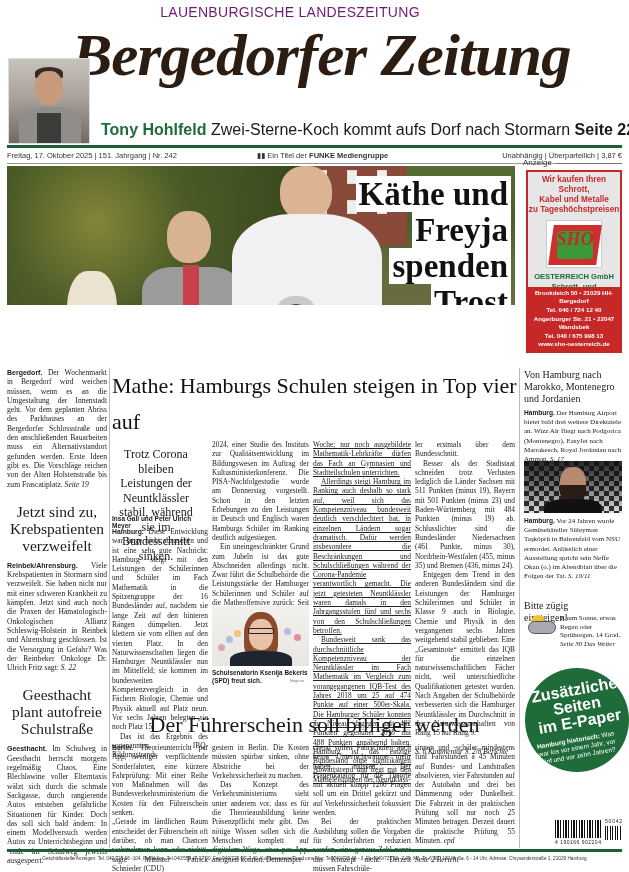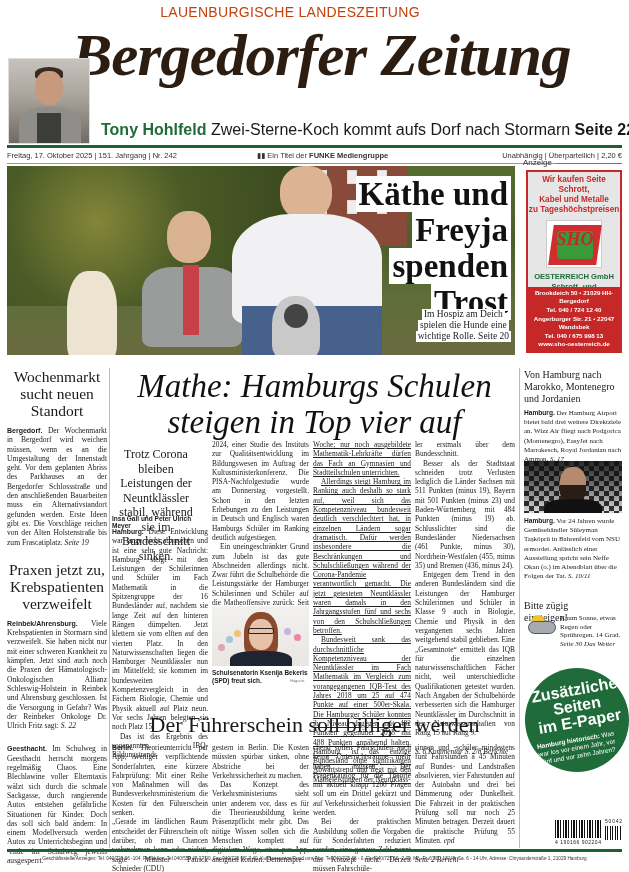--- a/index.html
+++ b/index.html
@@ -1,20 +1,20 @@
 <!DOCTYPE html>
 <html><head>
 <meta charset="utf-8">
 <style>
   * { box-sizing: border-box; margin: 0; padding: 0; }
   html, body { width: 629px; height: 872px; background: #fff; overflow: hidden; }
   body { font-family: "DejaVu Serif", serif; color: #1a1a1a; position: relative; }
 
   
-  .kicker-top { position: absolute; top: 4px; left: 0; width: 580px; text-align: center; font-family: "Liberation Sans", sans-serif; font-size: 14px; letter-spacing: 0.3px; color: #c2410c; }
+  .kicker-top { position: absolute; top: 4px; left: 0; width: 580px; text-align: center; font-family: "Liberation Sans", sans-serif; font-size: 14px; letter-spacing: 0.3px; color: #701a75; }
   .masthead { position: absolute; top: 22px; left: 56px; width: 530px; text-align: center; font-family: "Liberation Serif", serif; font-weight: bold; font-size: 60px; line-height: 66px; color: #2b1d12; letter-spacing: -1px; transform: scaleX(1.02); font-style: italic; }
   .teaser-photo { position: absolute; top: 58px; left: 8px; width: 82px; height: 86px; background: linear-gradient(180deg,#c7c2bc 0%,#a9a39c 45%,#6f6a63 100%); border: 1px solid #ddd; overflow: hidden; }
   .teaser-photo .head { position: absolute; left: 26px; top: 12px; width: 28px; height: 34px; border-radius: 45%; background: #c79a7d; }
   .teaser-photo .hair { position: absolute; left: 26px; top: 8px; width: 28px; height: 12px; border-radius: 50% 50% 20% 20%; background: #3a2a20; }
   .teaser-photo .body { position: absolute; left: 10px; top: 48px; width: 62px; height: 40px; border-radius: 40% 40% 0 0; background: #8f8e8a; }
   .teaser-photo .apron { position: absolute; left: 28px; top: 54px; width: 24px; height: 34px; background: #3b3d3b; }
   .teaser-line { position: absolute; top: 121px; left: 101px; font-family: Liberation Sans, sans-serif; font-size: 16px; white-space: nowrap; }
   .teaser-line .name { color: #1f6b3a; font-weight: bold; }
   .teaser-line .page { font-weight: bold; }
   .green-rule { position: absolute; left: 7px; width: 615px; height: 3px; background: #1f5e36; }
@@ -65,21 +65,21 @@
 
   
   .leftcol { position: absolute; left: 7px; top: 368px; width: 100px; font-family: "Liberation Serif", serif; }
   .lc-h { font-size: 15.5px; line-height: 17px; text-align: center; font-weight: normal; margin-bottom: 7px; }
   .lc-p { font-size: 7.6px; line-height: 9.3px; text-align: justify; margin-bottom: 14px; }
   .lc-p b { font-family: "Liberation Sans", sans-serif; font-weight: bold; font-size: 7px; }
   .lc-p i { font-style: italic; }
   .col-rule-v { position: absolute; width: 1px; background: #bbb; }
 
   
-  .main-h { position: absolute; left: 112px; top: 368px; width: 405px; text-align: center; font-family: "Liberation Serif", serif; font-size: 33px; line-height: 36px; color: #111; font-style: italic; }
+  .main-h { position: absolute; left: 112px; top: 368px; width: 405px; font-family: "Liberation Serif", serif; font-size: 22px; line-height: 36px; color: #111; }
   .sub-h { position: absolute; left: 112px; top: 447px; width: 88px; text-align: center; font-family: "Liberation Serif", serif; font-size: 12px; line-height: 14.5px; }
   .authors { position: absolute; left: 112px; top: 515px; width: 90px; font-family: "Liberation Sans", sans-serif; font-weight: bold; font-size: 6.5px; }
   .txt { position: absolute; font-family: "Liberation Serif", serif; font-size: 7.4px; line-height: 9.3px; text-align: justify; color: #222; }
   .txt b { font-family: "Liberation Sans", sans-serif; font-weight: bold; font-size: 6.8px; }
   .txt i { }
   .txt .ind { display: inline-block; width: 8px; }
   .photo-senator { position: absolute; left: 212px; top: 606px; width: 97px; height: 60px; background: linear-gradient(180deg,#f2f1ee 0%,#e9e6e2 100%); overflow: hidden; }
   .photo-senator .dot { position: absolute; width: 7px; height: 7px; border-radius: 50%; }
   .photo-senator .hair { position: absolute; left: 32px; top: 6px; width: 34px; height: 46px; border-radius: 45% 45% 30% 30%; background: #8a4a2b; }
   .photo-senator .face { position: absolute; left: 37px; top: 13px; width: 24px; height: 31px; border-radius: 45%; background: #e8c2a8; }
@@ -133,25 +133,25 @@
 <div class="teaser-line">
   <span class="name">Tony Hohlfeld</span>
   <span>Zwei-Sterne-Koch kommt aufs Dorf nach Stormarn</span>
   <span class="page">Seite 22</span>
 </div>
 
 <div class="green-rule" style="top:145px;"></div>
 <div class="dateline">
   <span class="l">Freitag, 17. Oktober 2025 | 151. Jahrgang | Nr. 242</span>
   <span class="c"><span>▮▮ </span><span>Ein Titel der</span> <b>FUNKE Mediengruppe</b></span>
-  <span class="r">Unabhängig | Überparteilich | 2,20 €</span>
+  <span class="r">Unabhängig | Überparteilich | 3,87 €</span>
 </div>
 <div class="thin-rule" style="top:163px;"></div>
 
-<div class="hero" style="top:166px; height:189px;">
+<div class="hero" style="top:166px; height:139px;">
   <div class="trees"></div>
   <div class="building">
     <i style="left:10px;top:4px"></i>
       <i style="left:40px;top:4px"></i>
       <i style="left:70px;top:4px"></i>
     <i style="left:10px;top:34px"></i>
       <i style="left:40px;top:34px"></i>
       <i style="left:70px;top:34px"></i>
   </div>
   <div class="woman1">
@@ -178,21 +178,21 @@
     <span>Im Hospiz am Deich</span><br>
     <span>spielen die Hunde eine</span><br>
     <span>wichtige Rolle.  Seite 20</span>
   </div>
 </div>
 
 <div class="ad-label">Anzeige</div>
 <div class="ad-label-rule"></div>
 <div class="ad">
   <div class="h">
-    <div>Wir kaufen Seite</div>
+    <div>Wir kaufen Ihren</div>
     <div>Schrott,</div>
     <div>Kabel und Metalle</div>
     <div>zu Tageshöchstpreisen</div>
   </div>
   <div class="logo">
     <div class="red"></div>
       <div class="grn"></div>
     <div class="txt">SHO</div>
   </div>
   <div class="company">
@@ -212,28 +212,28 @@
     <div>Brookdeich 50 • 21029 HH-Bergedorf</div>
     <div>Tel. 040 / 724 12 40</div>
     <div>Angerburger Str. 21 • 22047 Wandsbek</div>
     <div>Tel. 040 / 675 998 13</div>
     <div>www.sho-oesterreich.de</div>
   </div>
 </div>
 
 <div class="leftcol">
   <div>
-    <div class="lc-h">Wochenmarkt sucht neuen Standort</div>
     <div class="lc-p"><b>Bergedorf.</b> <span>Der Wochenmarkt in Bergedorf wird weichen müssen, wenn es an die Umgestaltung der Innenstadt geht. Vor dem geplanten Abriss des Parkhauses an der Bergedorfer Schlossstraße und den anschließenden Bauarbeiten muss ein Alternativstandort gefunden werden. Erste Ideen gibt es. Die Vorschläge reichen von der Alten Holstenstraße bis zum Frascatiplatz.</span> <i>Seite 19</i></div>
   </div>
   <div>
-    <div class="lc-h">Praxen jetzt zu, Krebspatienten verzweifelt</div>
+    <div class="lc-h">Jetzt sind zu, Krebspatienten verzweifelt</div>
     <div class="lc-p"><b>Reinbek/Ahrensburg.</b> <span>Viele Krebspatienten in Stormarn sind verzweifelt. Sie haben nicht nur mit einer schweren Krankheit zu kämpfen. Jetzt sind auch noch die Praxen der Hämatologisch-Onkologischen Allianz Schleswig-Holstein in Reinbek und Ahrensburg geschlossen. Ist die Versorgung in Gefahr? Was der Reinbeker Onkologe Dr. Ulrich Fritz sagt:</span> <i>S. 22</i></div>
   </div>
   <div>
+    <div class="lc-h">Geesthacht plant autofreie Schulstraße</div>
     <div class="lc-p"><b>Geesthacht.</b> <span>Im Schulweg in Geesthacht herrscht morgens regelmäßig Chaos. Eine Blechlawine voller Elterntaxis wälzt sich durch die schmale Sackgasse, durch rangierende Autos entstehen gefährliche Situationen für Kinder. Doch das soll sich bald ändern: In einem Modellversuch werden Autos zu Unterrichtsbeginn und -ende im Schulweg jeweils ausgesperrt.</span> </div>
   </div>
 </div>
 <div class="col-rule-v" style="left:109px; top:368px; height:480px;"></div>
 <div class="col-rule-v" style="left:519px; top:368px; height:480px;"></div>
 
 <div class="main-h">Mathe: Hamburgs Schulen steigen in Top vier auf</div>
 <div class="sub-h">Trotz Corona bleiben Leistungen der Neuntklässler stabil, während sie im Bundesschnitt sinken.</div>
 <div class="authors">Insa Gall und Peter Ulrich Meyer</div>
 

